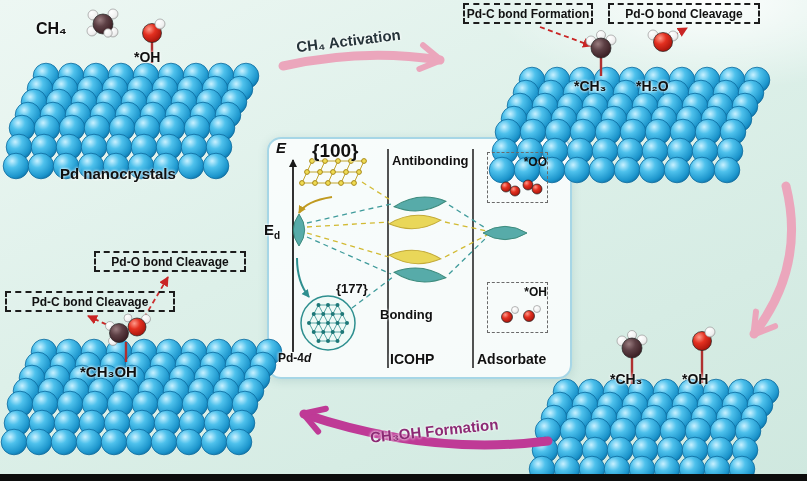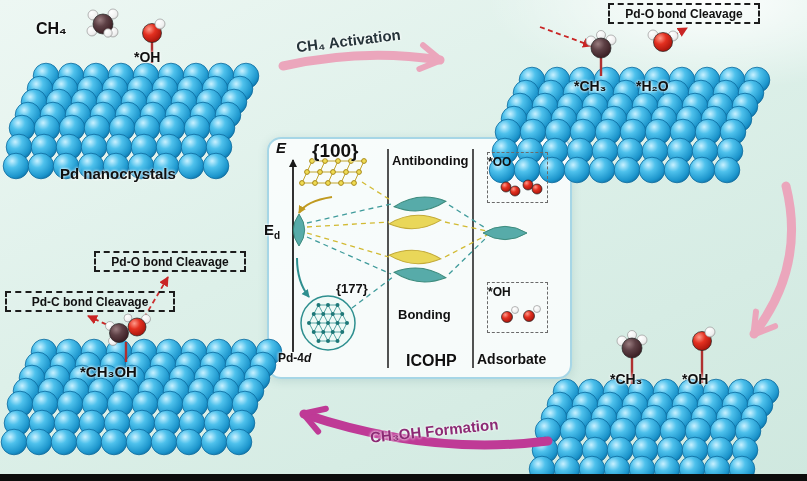--- a/index.html
+++ b/index.html
@@ -11,21 +11,21 @@
       linear-gradient(155deg,#edf7f3 0%,#ddf0e9 45%,#cfe8df 100%);}
   svg.art{position:absolute;left:0;top:0}
   .lbl{position:absolute;color:#101010;font-weight:bold;white-space:nowrap;line-height:1.1;
        text-shadow:0 0 3px rgba(255,255,255,.85),0 0 3px rgba(255,255,255,.85)}
   .annbox{position:absolute;border:2px dashed #1c1c1c;display:flex;align-items:center;justify-content:center;
        font-weight:bold;font-size:12px;color:#101010;white-space:nowrap;padding:0 4px;
        background:rgba(255,255,255,.06)}
   .panel{position:absolute;left:267px;top:137px;width:305px;height:242px;border:2px solid #a6d6e6;
        border-radius:14px;background:rgba(250,253,253,.88);box-shadow:0 2px 10px rgba(60,120,130,.18)}
   .dashbox{position:absolute;border:1.5px dashed #6a6a6a}
-  .dashbox .t{position:absolute;top:2px;left:0;width:100%;text-align:left;font-weight:bold;font-size:12px;color:#101010}
+  .dashbox .t{position:absolute;top:2px;left:0;width:100%;text-align:right;font-weight:bold;font-size:12px;color:#101010}
   .rot-7{transform:rotate(-7deg)}
   .rot-6{transform:rotate(-6deg)}
   .bottombar{position:absolute;left:0;bottom:0;width:100%;height:7px;background:#0c0c0c}
   sub{font-size:10px}
 </style>
 </head>
 <body>
 
 <div class="stage">
 
@@ -530,42 +530,43 @@
         <circle cx="119" cy="333" r="9.5" fill="url(#gradDark)" stroke="#222" stroke-width="0.7"></circle>
         <circle cx="137" cy="327" r="9" fill="url(#gradRed)" stroke="#222" stroke-width="0.7"></circle>
       </g>
   </svg>
 
   <div class="lbl" style="left:36px;top:20px;font-size:16px">CH₄</div>
   <div class="lbl" style="left:134px;top:50px;font-size:14px">*OH</div>
   <div class="lbl" style="left:60px;top:166px;font-size:15px">Pd nanocrystals</div>
   <div class="lbl rot-7" style="left:296px;top:33px;font-size:15px;color:#26343a">CH₄ Activation</div>
 
+  <div class="annbox" style="left:463px;top:3px;width:130px;height:21px">Pd-C bond Formation</div>
   <div class="annbox" style="left:608px;top:3px;width:152px;height:21px">Pd-O bond Cleavage</div>
 
   <div class="lbl" style="left:574px;top:79px;font-size:14px">*CH₃</div>
   <div class="lbl" style="left:636px;top:79px;font-size:14px">*H₂O</div>
 
   <div class="lbl" style="left:610px;top:372px;font-size:14px">*CH₃</div>
   <div class="lbl" style="left:682px;top:372px;font-size:14px">*OH</div>
 
   <div class="annbox" style="left:94px;top:251px;width:152px;height:21px">Pd-O bond Cleavage</div>
   <div class="annbox" style="left:5px;top:291px;width:170px;height:21px">Pd-C bond Cleavage</div>
   <div class="lbl" style="left:80px;top:364px;font-size:15px">*CH₃OH</div>
 
   <div class="lbl rot-6" style="left:370px;top:423px;font-size:15px;color:#8c2a74">CH₃OH Formation</div>
 
   <div class="lbl" style="left:276px;top:140px;font-size:15px;font-style:italic">E</div>
   <div class="lbl" style="left:312px;top:141px;font-size:19px">{100}</div>
   <div class="lbl" style="left:264px;top:222px;font-size:15px;"><span>E</span><sub>d</sub></div>
   <div class="lbl" style="left:336px;top:282px;font-size:13px">{177}</div>
   <div class="lbl" style="left:278px;top:352px;font-size:12px"><span>Pd-4</span><i>d</i></div>
   <div class="lbl" style="left:392px;top:154px;font-size:13px">Antibonding</div>
-  <div class="lbl" style="left:398px;top:308px;font-size:13px">Bonding</div>
-  <div class="lbl" style="left:406px;top:352px;font-size:16px">ICOHP</div>
+  <div class="lbl" style="left:380px;top:308px;font-size:13px">Bonding</div>
+  <div class="lbl" style="left:390px;top:352px;font-size:14px">ICOHP</div>
   <div class="lbl" style="left:477px;top:352px;font-size:14px">Adsorbate</div>
 
   <div class="dashbox" style="left:487px;top:152px;width:61px;height:51px">
     <div class="t">*OO</div>
   </div>
   <div class="dashbox" style="left:487px;top:282px;width:61px;height:51px">
     <div class="t">*OH</div>
   </div>
 
   <div class="bottombar"></div>

